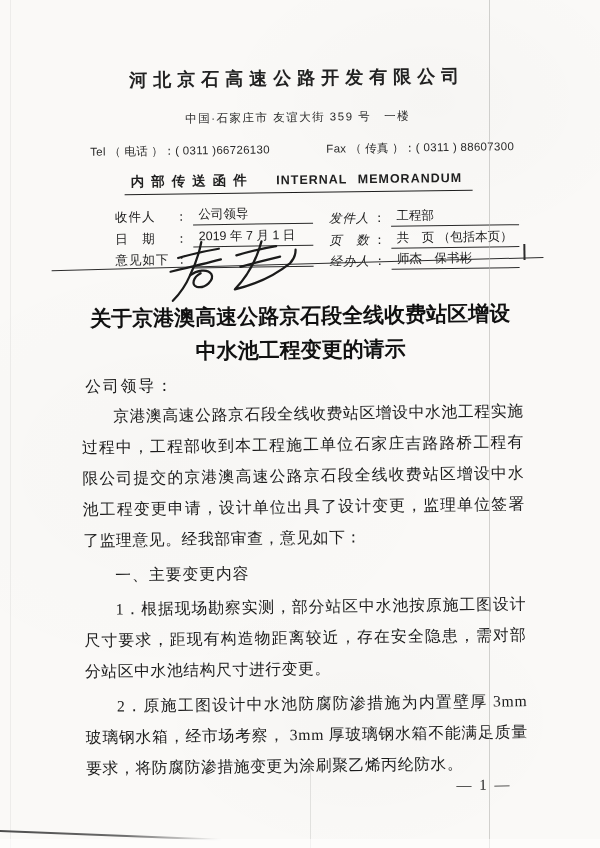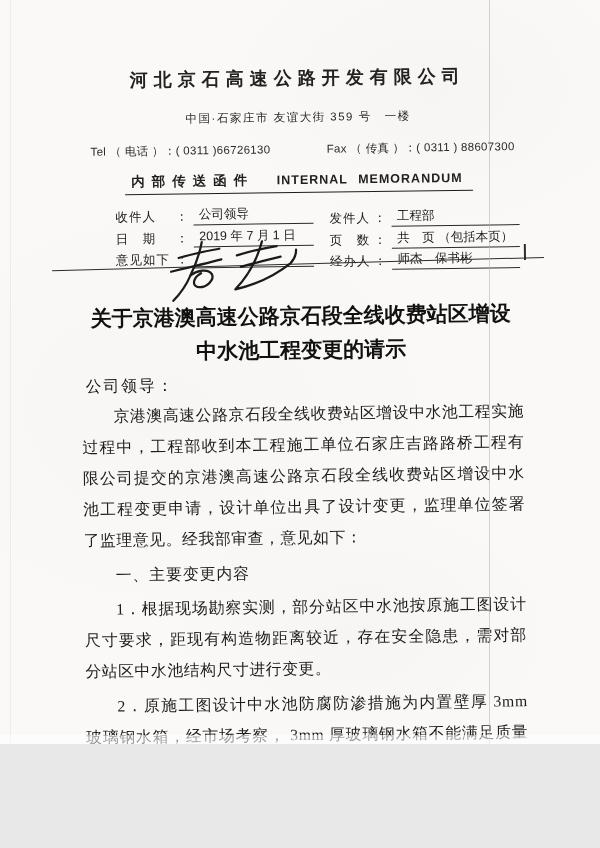--- a/index.html
+++ b/index.html
@@ -1,17 +1,17 @@
 <!DOCTYPE html>
 <html><head>
 <meta charset="utf-8">
 <style>
   html,body{margin:0;padding:0;background:#e8e8e8;}
   .scan{
-    position:relative;width:600px;height:744px;overflow:hidden;
+    position:relative;width:600px;height:848px;overflow:hidden;
     background:
       radial-gradient(ellipse 320px 220px at 72% 12%, rgba(0,0,0,0.016), transparent 70%),
       radial-gradient(ellipse 420px 320px at 28% 55%, rgba(0,0,0,0.012), transparent 72%),
       radial-gradient(ellipse 300px 200px at 60% 85%, rgba(0,0,0,0.014), transparent 70%),
       #faf9f7;
     font-family:"Liberation Sans", sans-serif;
     color:#1f1f1f;
   }
   .content{position:absolute;inset:0;transform:rotate(-0.75deg);transform-origin:50% 35%;}
 
@@ -27,21 +27,21 @@
   .memoWrap .cn{font-size:13.5px;font-weight:700;letter-spacing:7px;margin-right:18px;}
   .memoWrap .en{font-size:12.5px;font-weight:600;letter-spacing:1px;word-spacing:6px;}
 
   .fields{position:absolute;top:203px;left:116px;right:72px;font-size:12.5px;}
   .fcol{position:absolute;top:0;}
   .fcol.left{left:0;width:198px;}
   .fcol.right{left:214px;width:190px;top:4px;}
   .frow{display:flex;align-items:flex-end;height:21px;margin-bottom:0.5px;white-space:nowrap;}
   .flabel{display:inline-block;letter-spacing:1px;color:#222;}
   .fcol.left .flabel{width:60px;}
-  .fcol.right .flabel{width:44px;}
+  .fcol.right .flabel{width:44px;font-style:italic;}
   .fcolon{margin:0 5px 0 0;}
   .fvalue{flex:1;border-bottom:1.2px solid #2a2a2a;padding:0 2px 1px 6px;min-height:15px;color:#1c1c1c;}
 
   .divider{position:absolute;top:267px;left:52px;width:492px;height:0;
     border-top:1.6px solid #2c2c2c;transform:rotate(-0.8deg);transform-origin:left center;}
   .tick{position:absolute;top:247px;left:524px;width:1.6px;height:16px;background:#2c2c2c;}
 
   .signature{position:absolute;top:237px;left:166px;width:138px;height:68px;z-index:3;}
   .signature path{fill:none;stroke:#1b1b1b;stroke-width:2.3;stroke-linecap:round;stroke-linejoin:round;}
 

